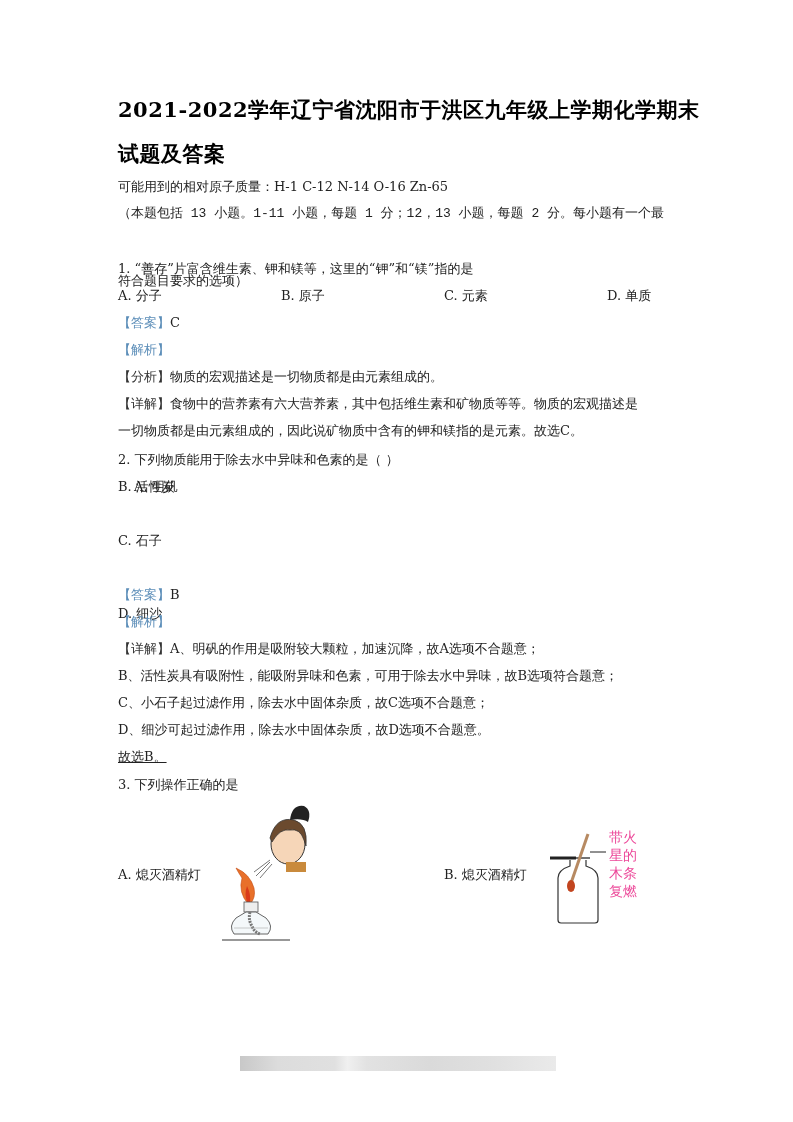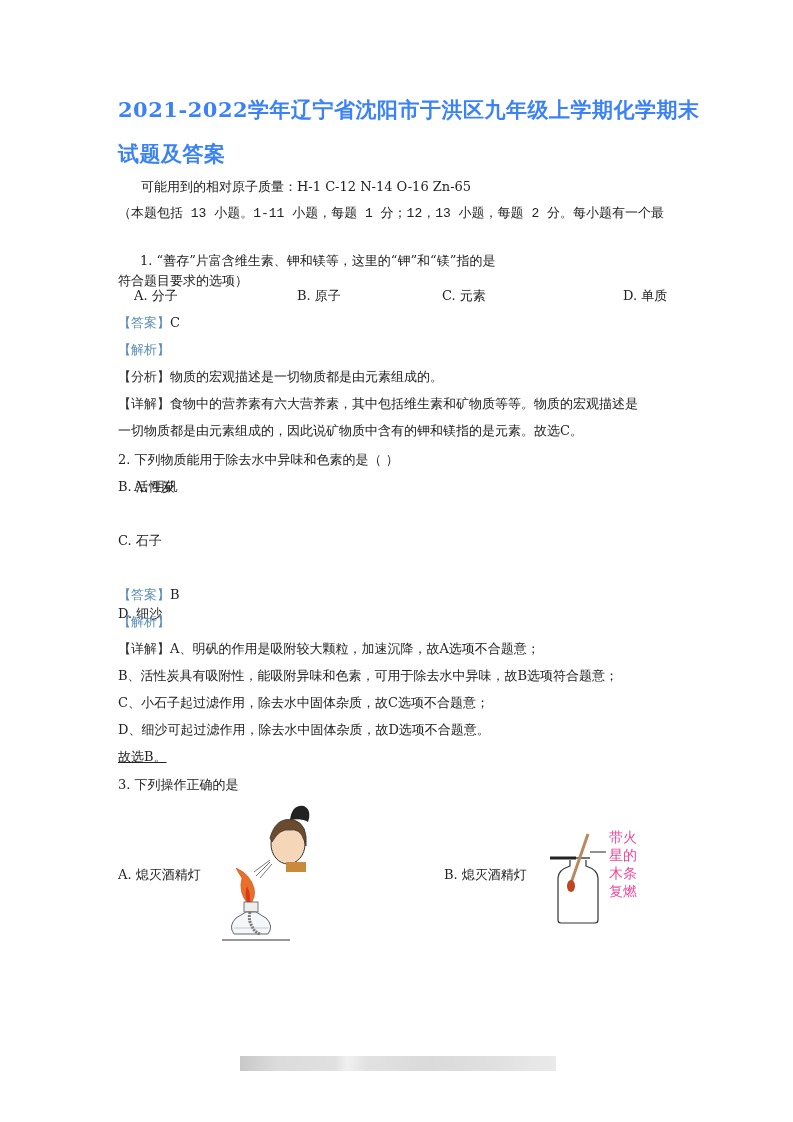--- a/index.html
+++ b/index.html
@@ -1,43 +1,43 @@
 <!DOCTYPE html>
 <html><head>
 <meta charset="utf-8">
 <style>
   html, body { margin: 0; padding: 0; background: #ffffff; }
   body { width: 793px; height: 1122px; position: relative; overflow: hidden;
          font-family: "DejaVu Serif", "Liberation Serif", serif; color: #222; }
-  .title { position: absolute; left: 118px; font-size: 21px; font-weight: bold; color: #3b82f6;
+  .title { position: absolute; left: 118px; font-size: 21px; font-weight: bold; color: #000000;
            letter-spacing: 0.5px; white-space: nowrap; }
   .line { position: absolute; left: 118px; font-size: 13px; line-height: 18px; white-space: nowrap; color: #222; }
   .tag { color: #5b8db8; }
   .tag-b { color: #333; }
   .opt-row { position: absolute; left: 118px; width: 560px; font-size: 13px; line-height: 18px; }
-  .opt-row span { position: absolute; white-space: nowrap; margin-left: 16px; }
+  .opt-row span { position: absolute; white-space: nowrap; }
   .figure { position: absolute; }
   .blurbar { position: absolute; left: 240px; top: 1056px; width: 316px; height: 15px;
              background: linear-gradient(90deg,#c8c8c8 0%,#dcdcdc 12%,#e0e0e0 30%,#f0f0f0 34%,#e2e2e2 40%,#dadada 60%,#e0e0e0 80%,#eaeaea 100%); }
 </style>
 </head>
 <body>
 
 <div class="title" style="top:96px;">2021-2022学年辽宁省沈阳市于洪区九年级上学期化学期末</div>
 <div class="title" style="top:140px;">试题及答案</div>
 
-<div class="line" style="top:178px;margin-left:23px;">可能用到的相对原子质量：H-1  C-12  N-14  O-16  Zn-65</div>
+<div class="line" style="top:178px;">可能用到的相对原子质量：H-1  C-12  N-14  O-16  Zn-65</div>
 <div class="line" style="top:205px;font-family:Liberation Mono, monospace;">（本题包括 13 小题。1-11 小题，每题 1 分；12，13 小题，每题 2 分。每小题有一个最</div>
 <div class="line" style="top:232px;margin-top:40px;">符合题目要求的选项）</div>
 
-<div class="line" style="top:252px;margin-left:22px;">1. “善存”片富含维生素、钾和镁等，这里的“钾”和“镁”指的是</div>
+<div class="line" style="top:260px;">1. “善存”片富含维生素、钾和镁等，这里的“钾”和“镁”指的是</div>
 <div class="opt-row" style="top:287px;">
   <span style="left:0;">A. 分子</span>
   <span style="left:163px;">B. 原子</span>
-  <span style="left:308px;">C. 元素</span>
+  <span style="left:326px;">C. 元素</span>
   <span style="left:489px;">D. 单质</span>
 </div>
 <div class="line" style="top:314px;">
   <span class="tag">【答案】</span><span>C</span>
 </div>
 <div class="line tag" style="top:341px;">【解析】</div>
 <div class="line" style="top:368px;">
   <span class="tag-b">【分析】</span><span>物质的宏观描述是一切物质都是由元素组成的。</span>
 </div>
 <div class="line" style="top:395px;">

